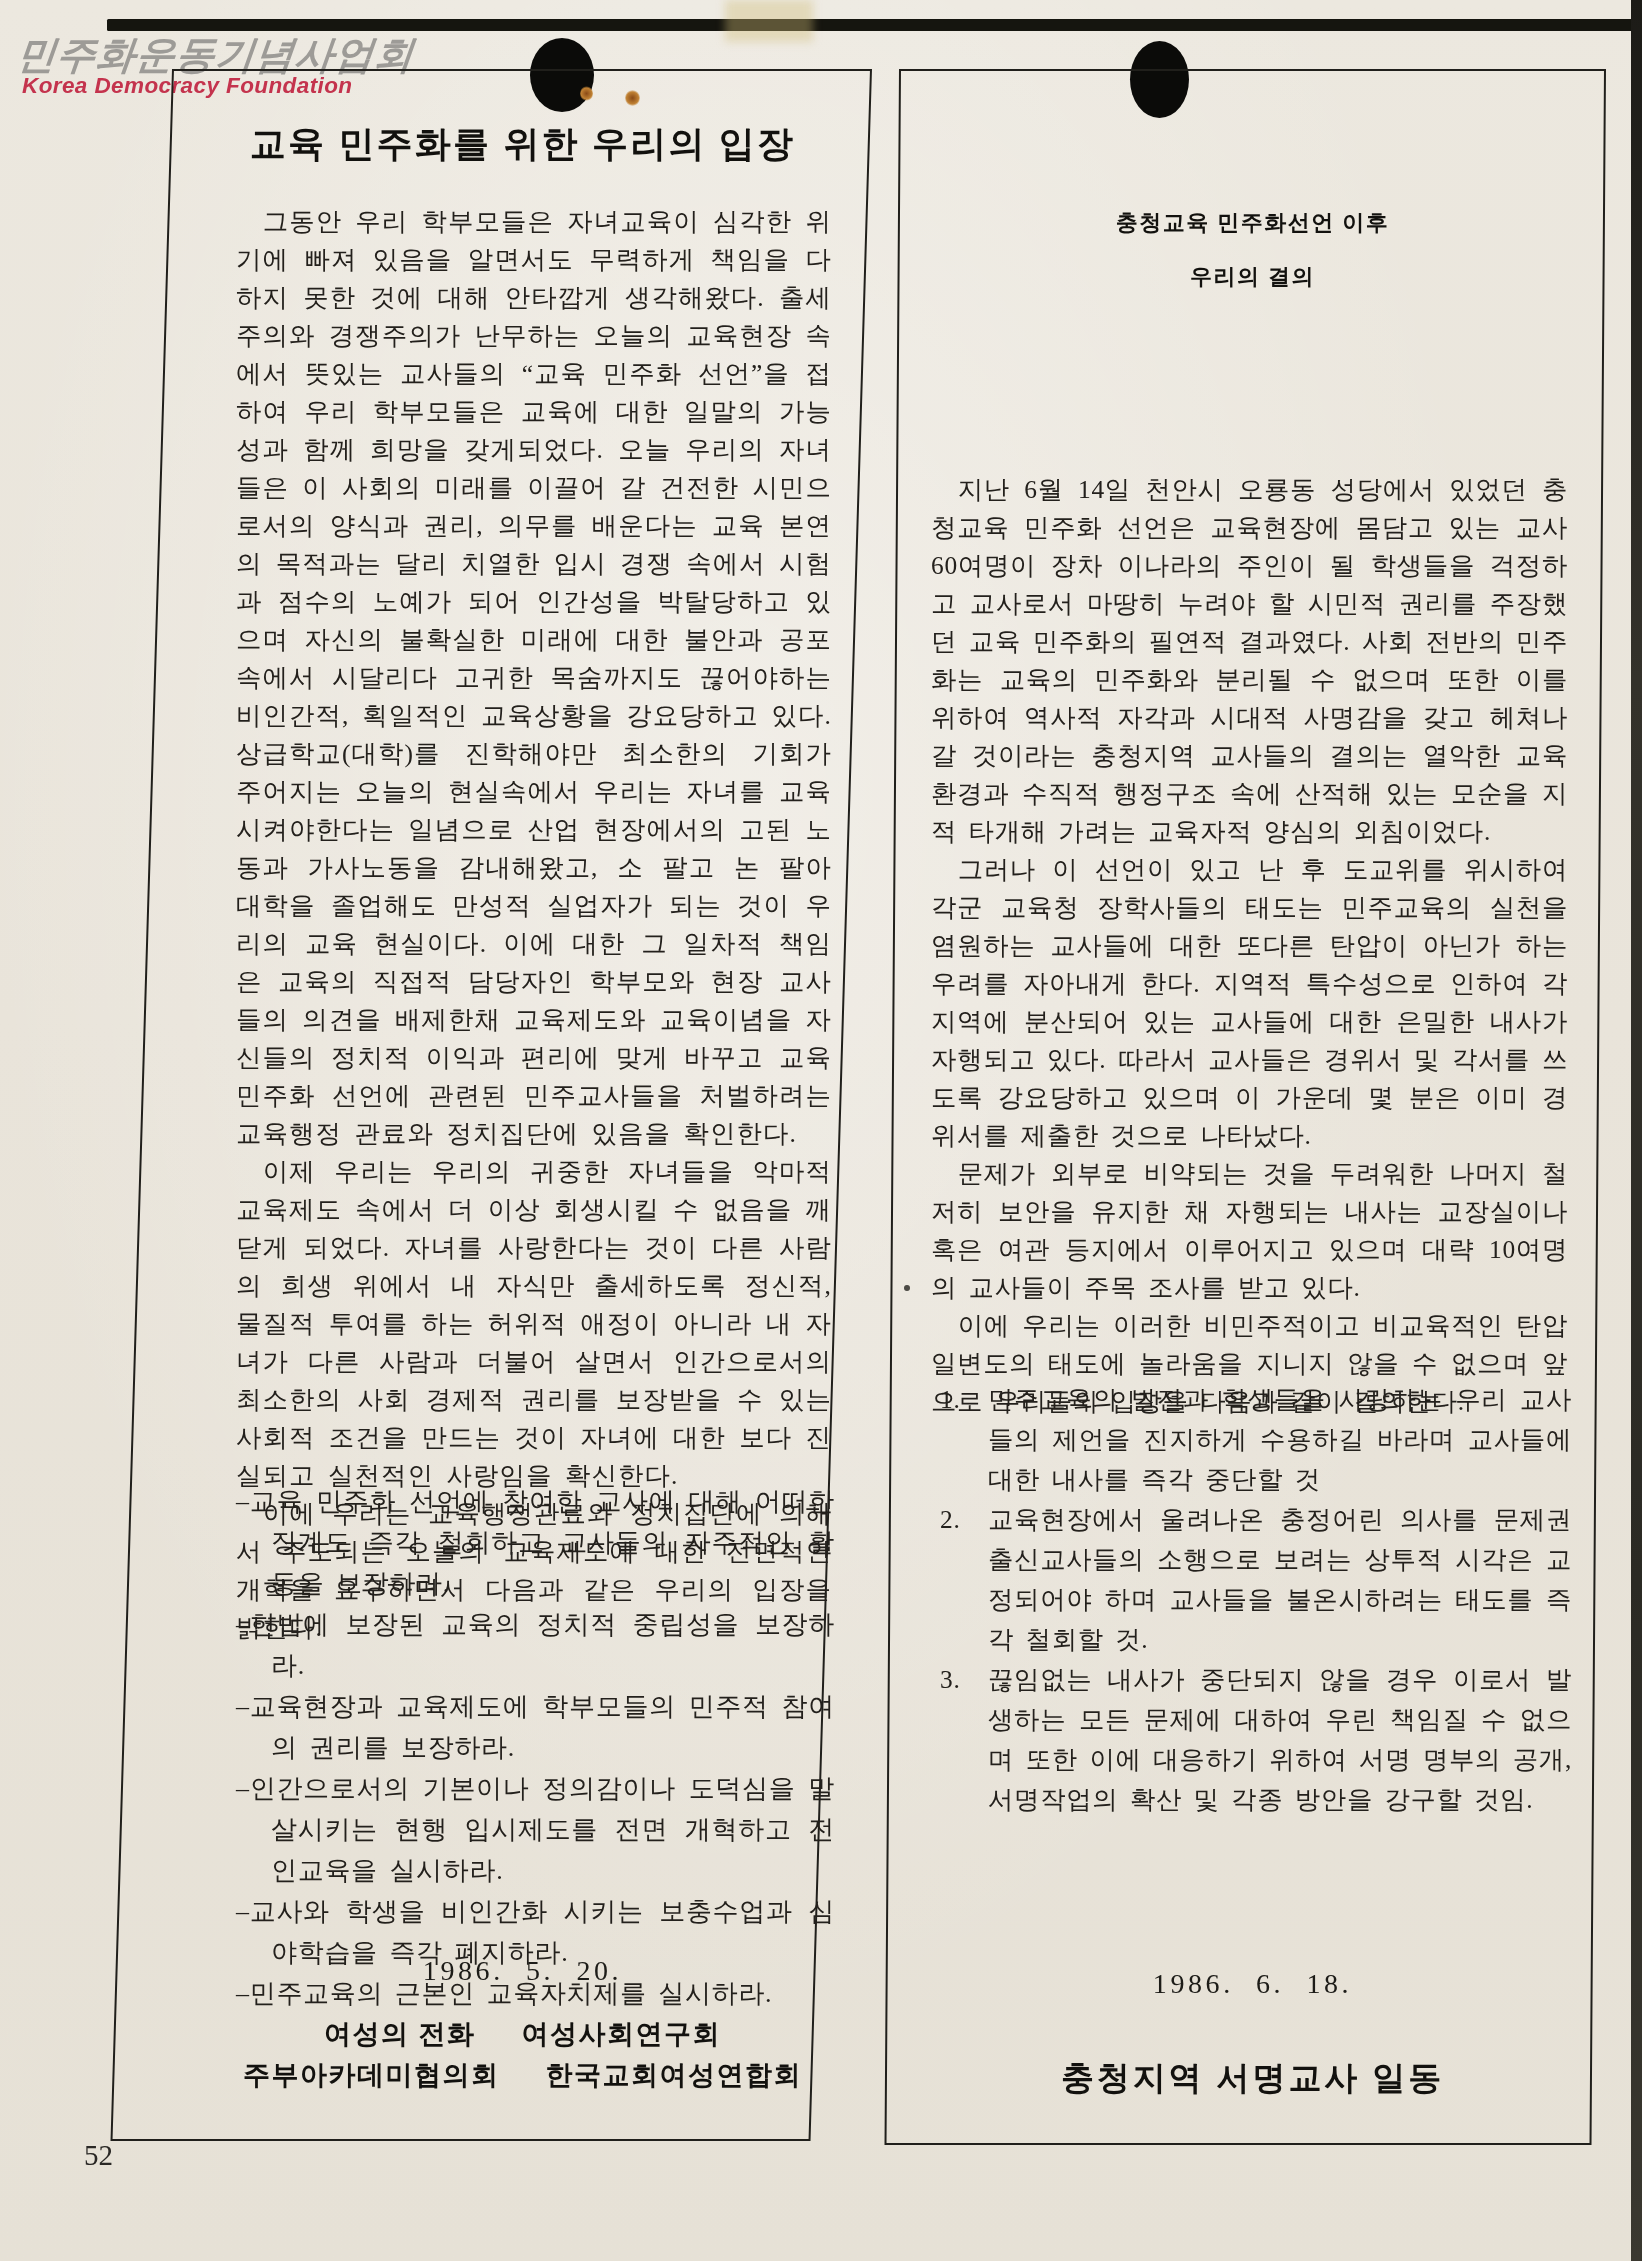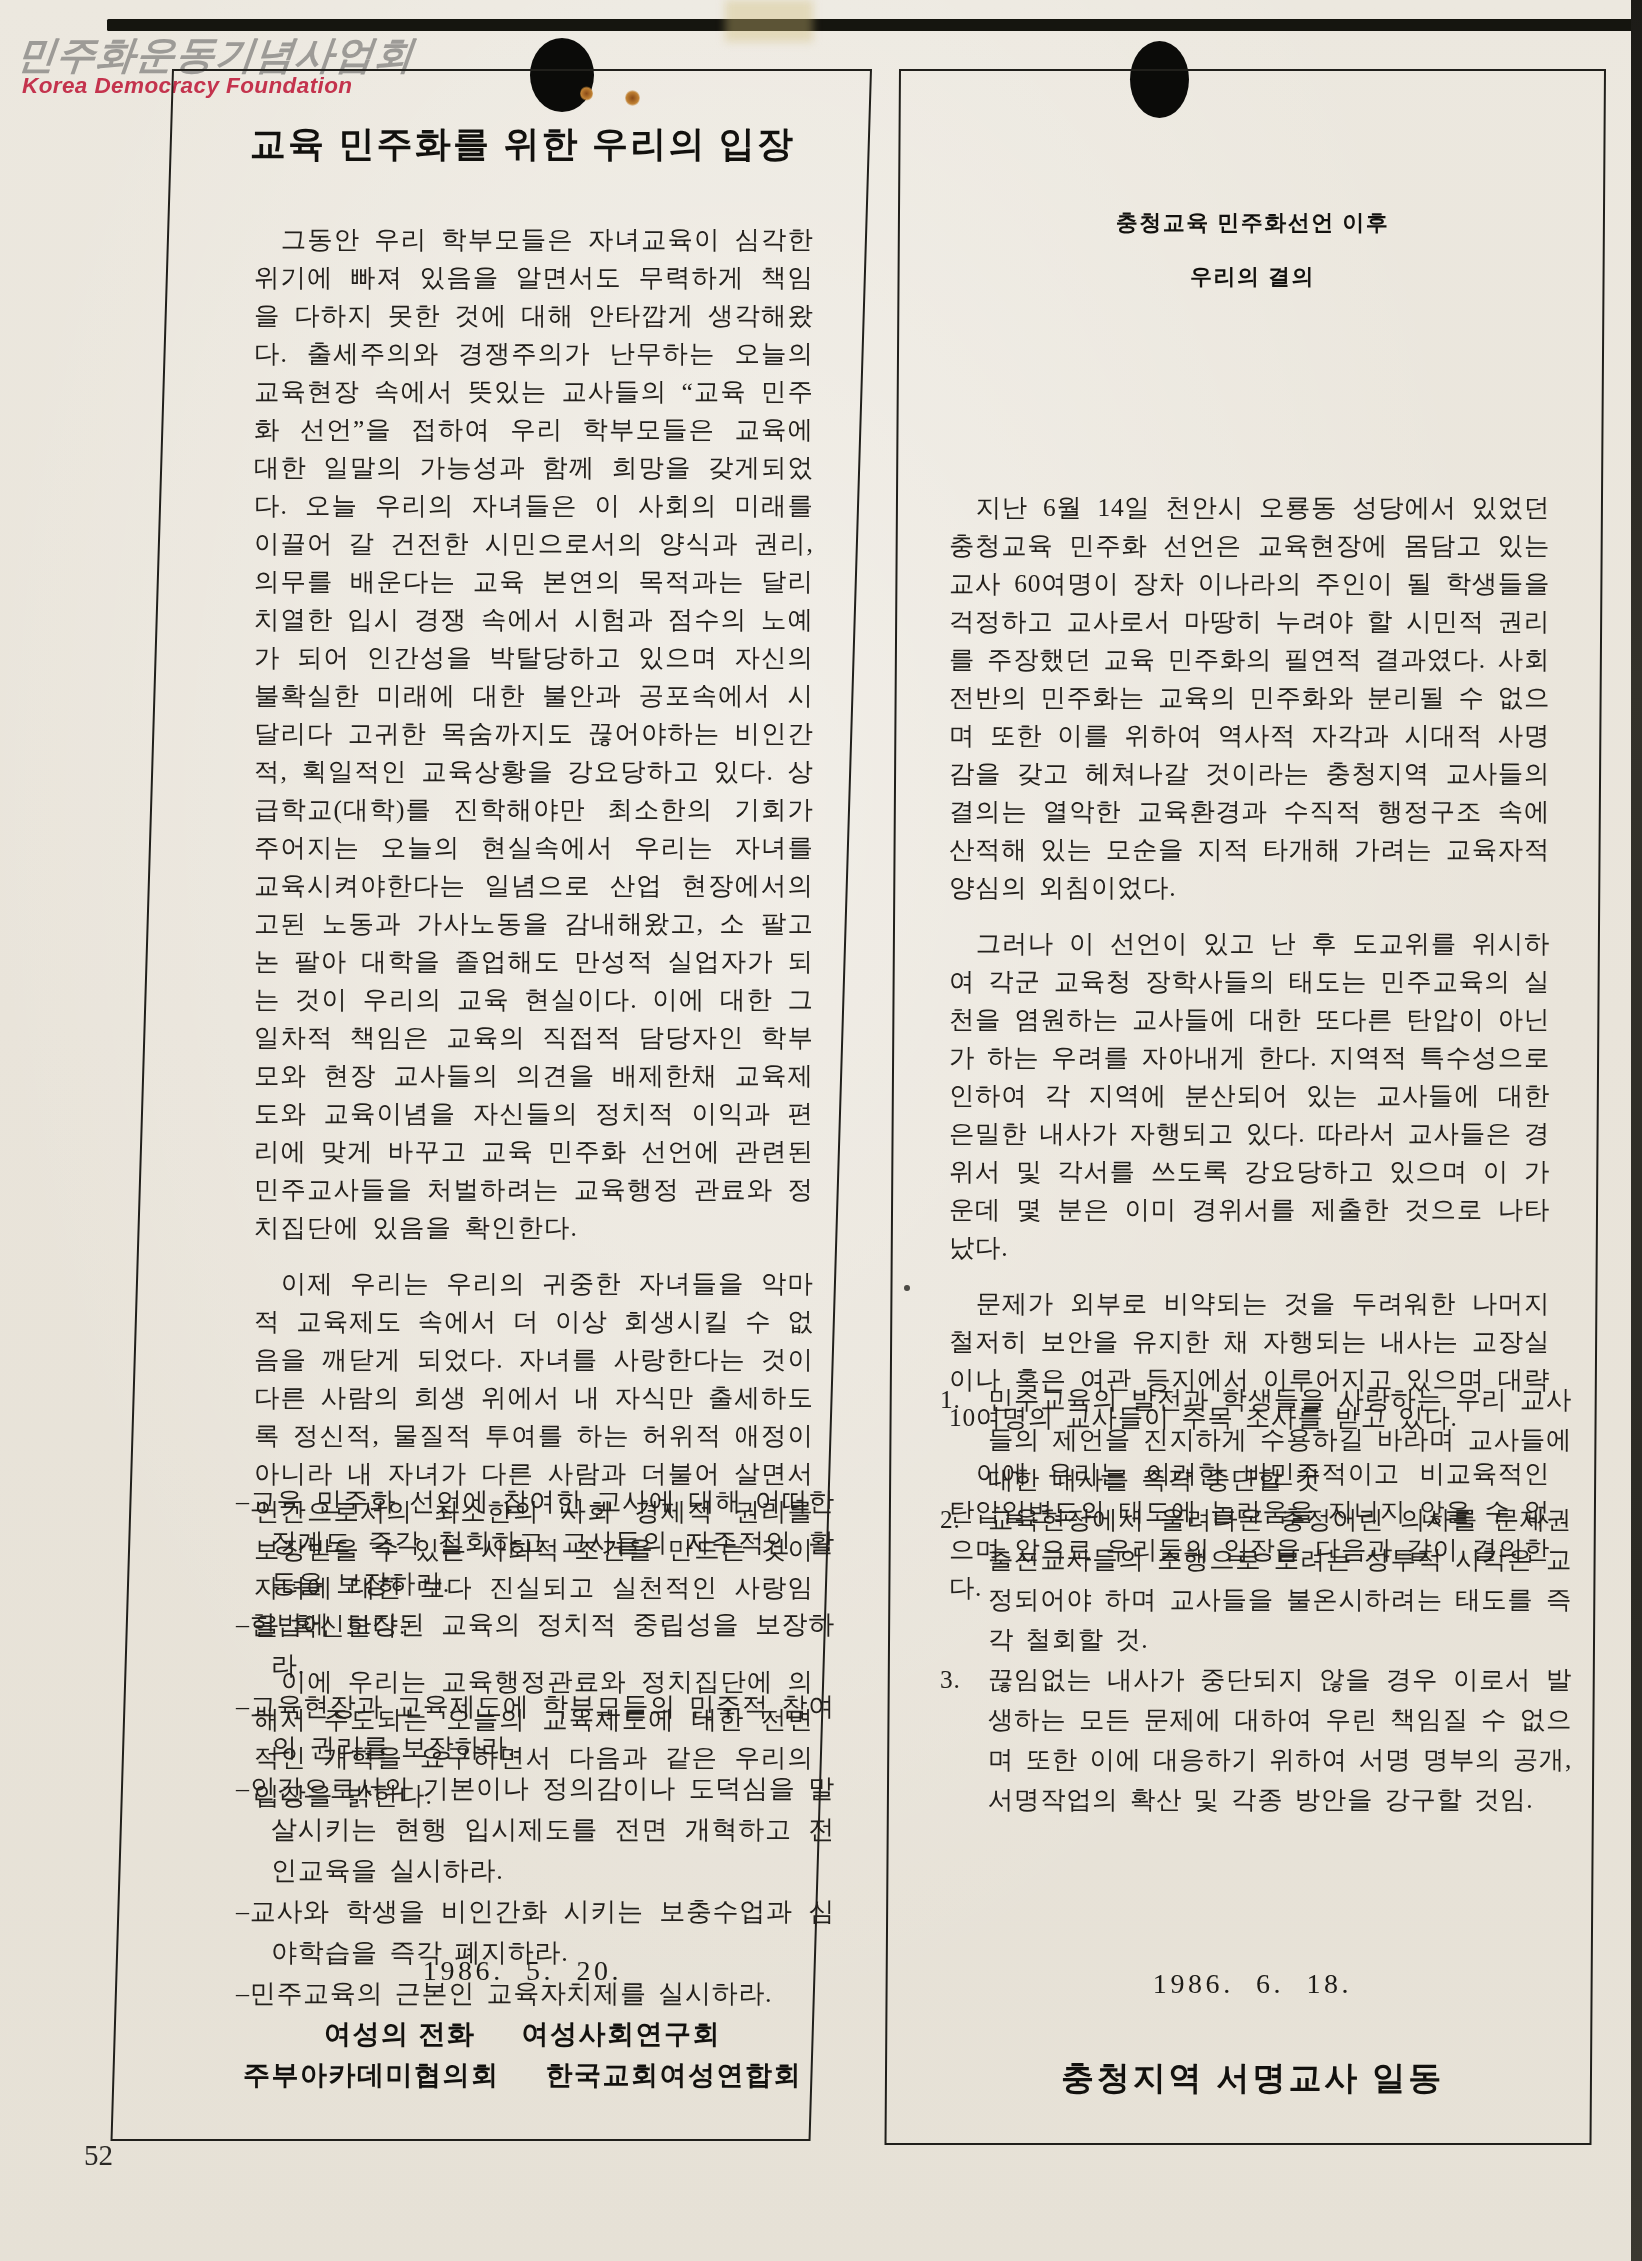--- a/index.html
+++ b/index.html
@@ -43,21 +43,21 @@
   .right-frame { left:0; width:703px; height:2072px; transform:skewX(-0.4deg); transform-origin:50% 0; }
   .left-doc  { left:172px;  width:701px; height:2074px; }
   .right-doc { left:899px; width:707px; height:2078px; }
   .doc-title { position:absolute; width:100%; text-align:center;
     font-family:Liberation Sans, sans-serif;
     font-weight:bold; color:#12110e; }
   .left-title { top:51px; font-size:36px; letter-spacing:2.2px; }
   .right-title { top:127px; font-size:22px; letter-spacing:1.5px; line-height:54px; }
   
   .body-block { position:absolute; text-align:justify; }
-  .para { margin:18px; text-indent:1.05em; }
+  .para { margin:0; text-indent:1.05em; }
   .left-body { top:133px; left:64px; width:596px;
     font-size:25.4px; line-height:38px; letter-spacing:1.1px; word-spacing:5.1px; }
   .right-body { top:401px; left:32px; width:637px;
     font-size:25.4px; line-height:38px; letter-spacing:0.7px; word-spacing:4.4px; }
   .demands { position:absolute; top:1412px; left:64px; width:599px;
     font-size:26px; line-height:41px; letter-spacing:0.7px; word-spacing:4.4px; text-align:justify; }
   .demand { margin:0; padding-left:35px; text-indent:-35px; }
   .resolutions { position:absolute; top:1310px; left:41px; width:632px;
     font-size:25.4px; line-height:40px; letter-spacing:0.7px; word-spacing:4.4px; text-align:justify; }
   .res-item { position:relative; margin:0; padding-left:48px; }

